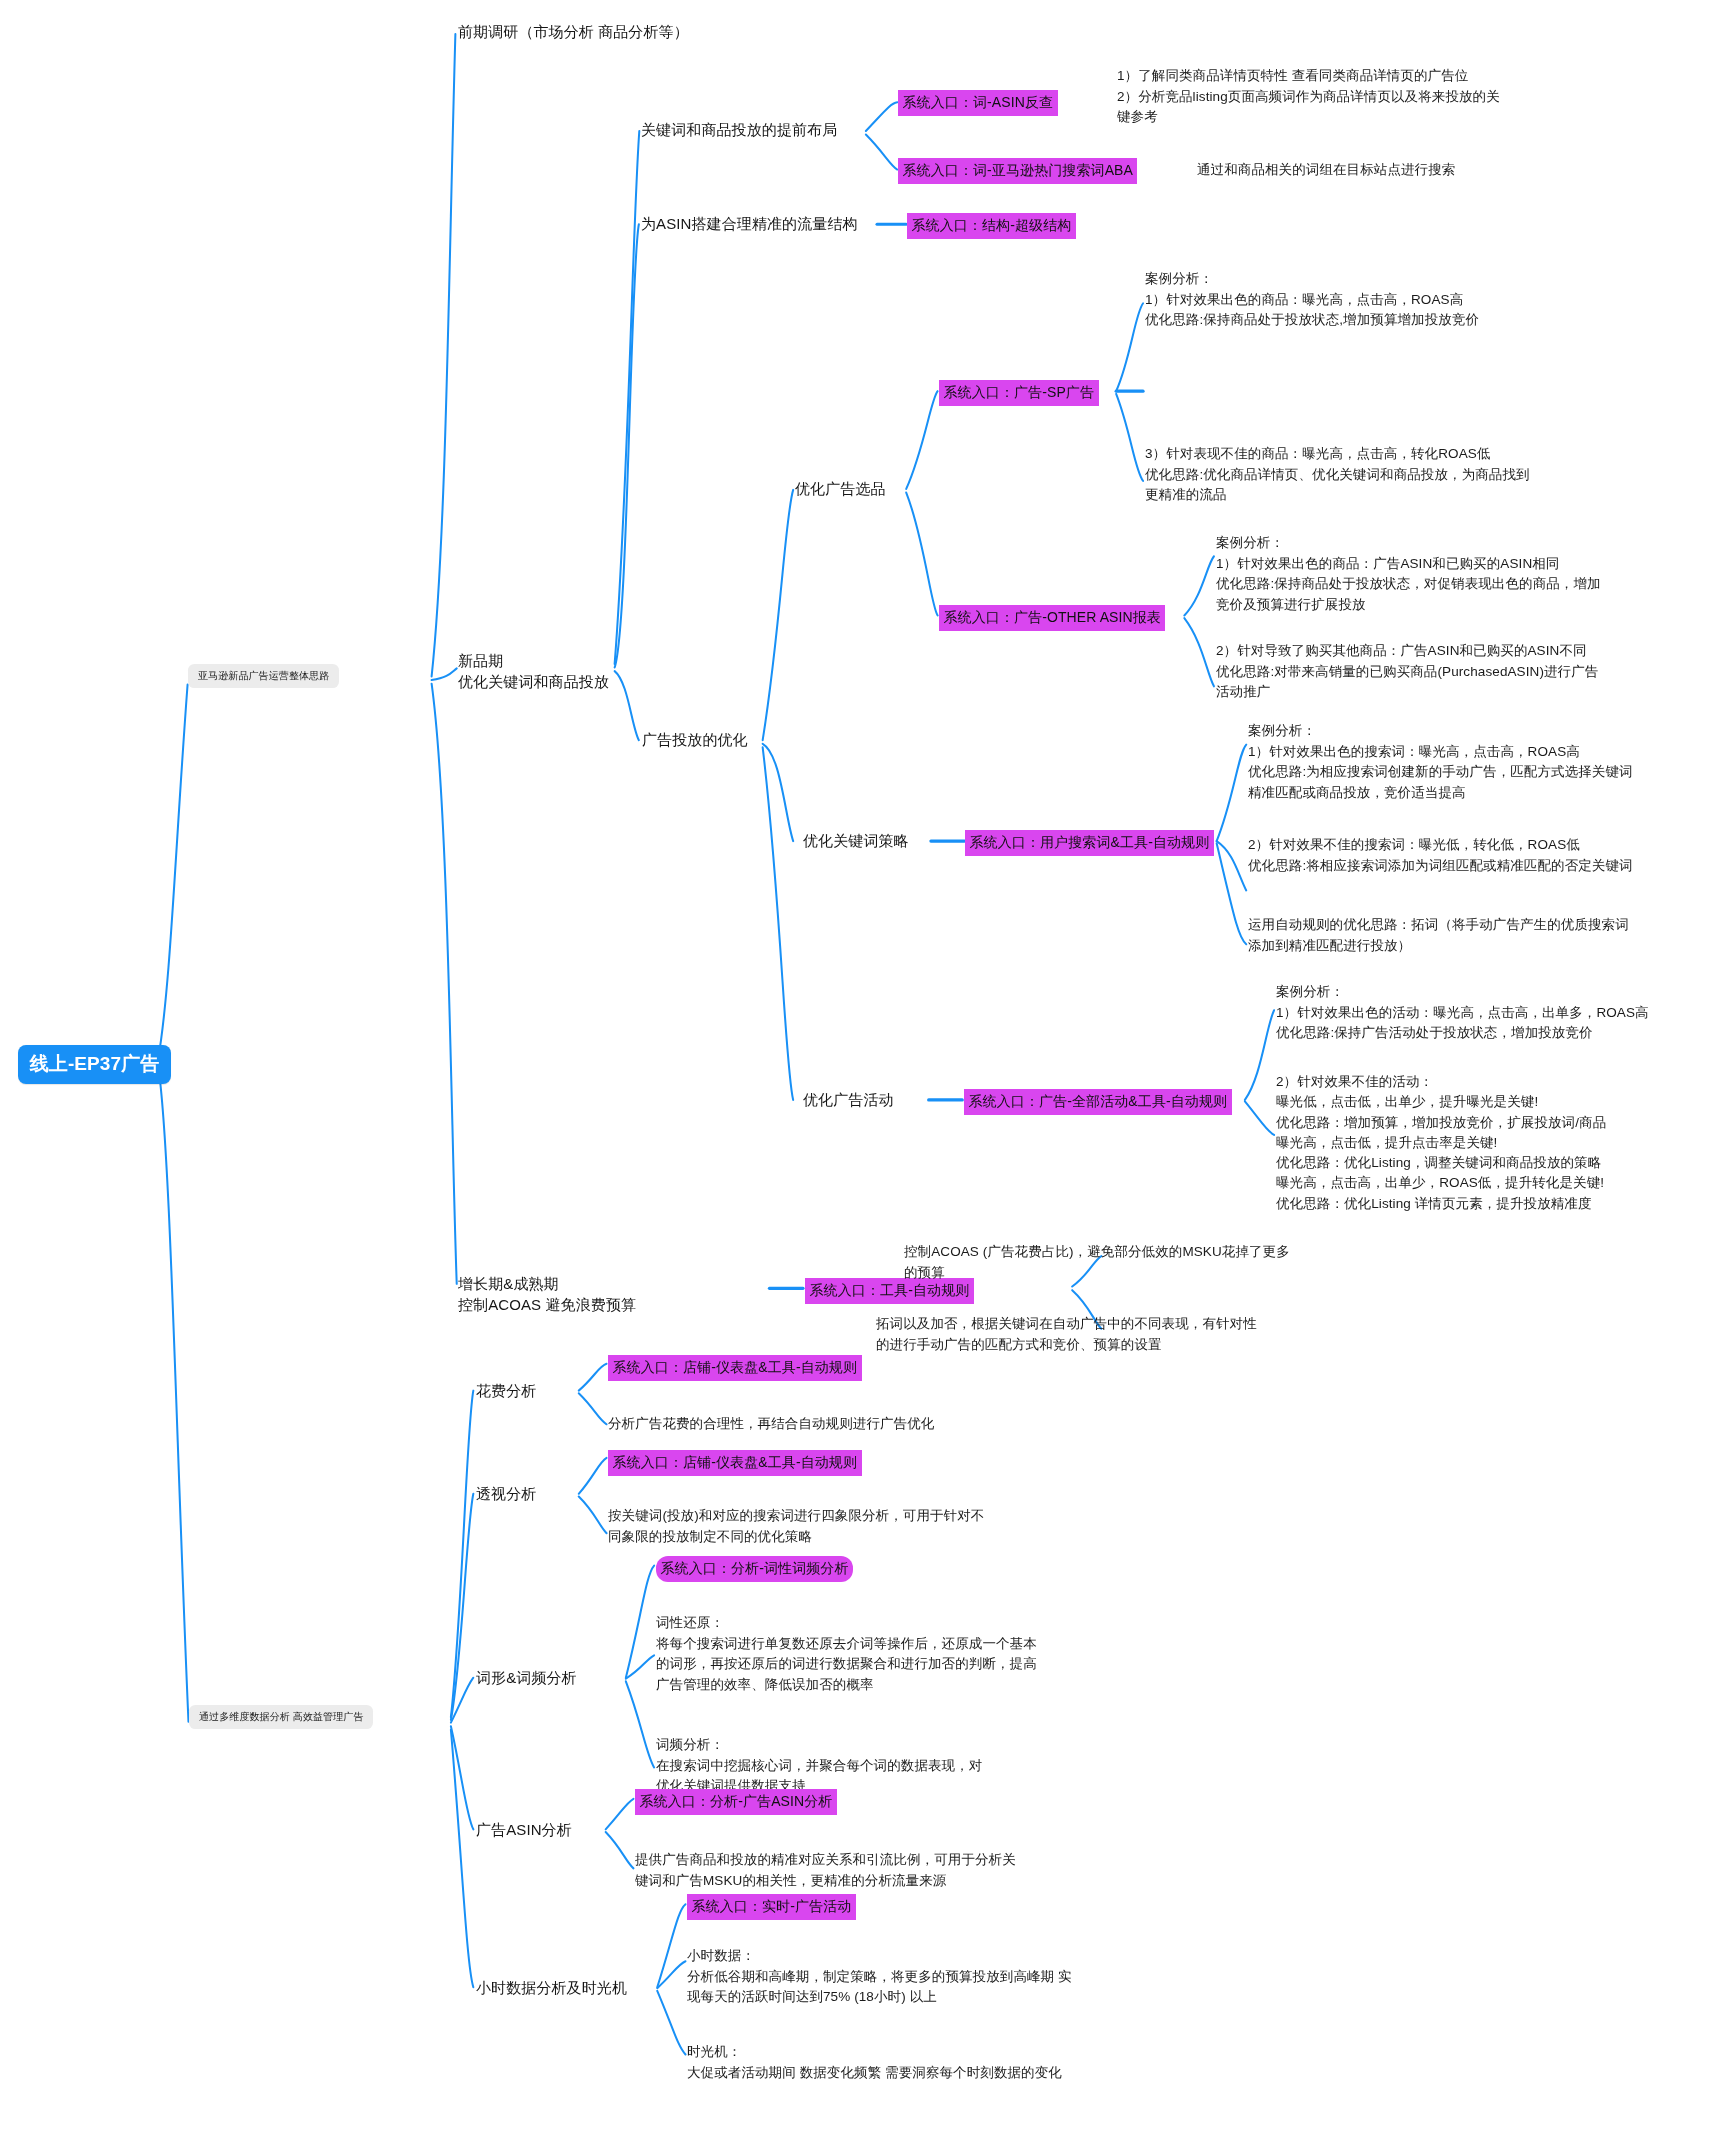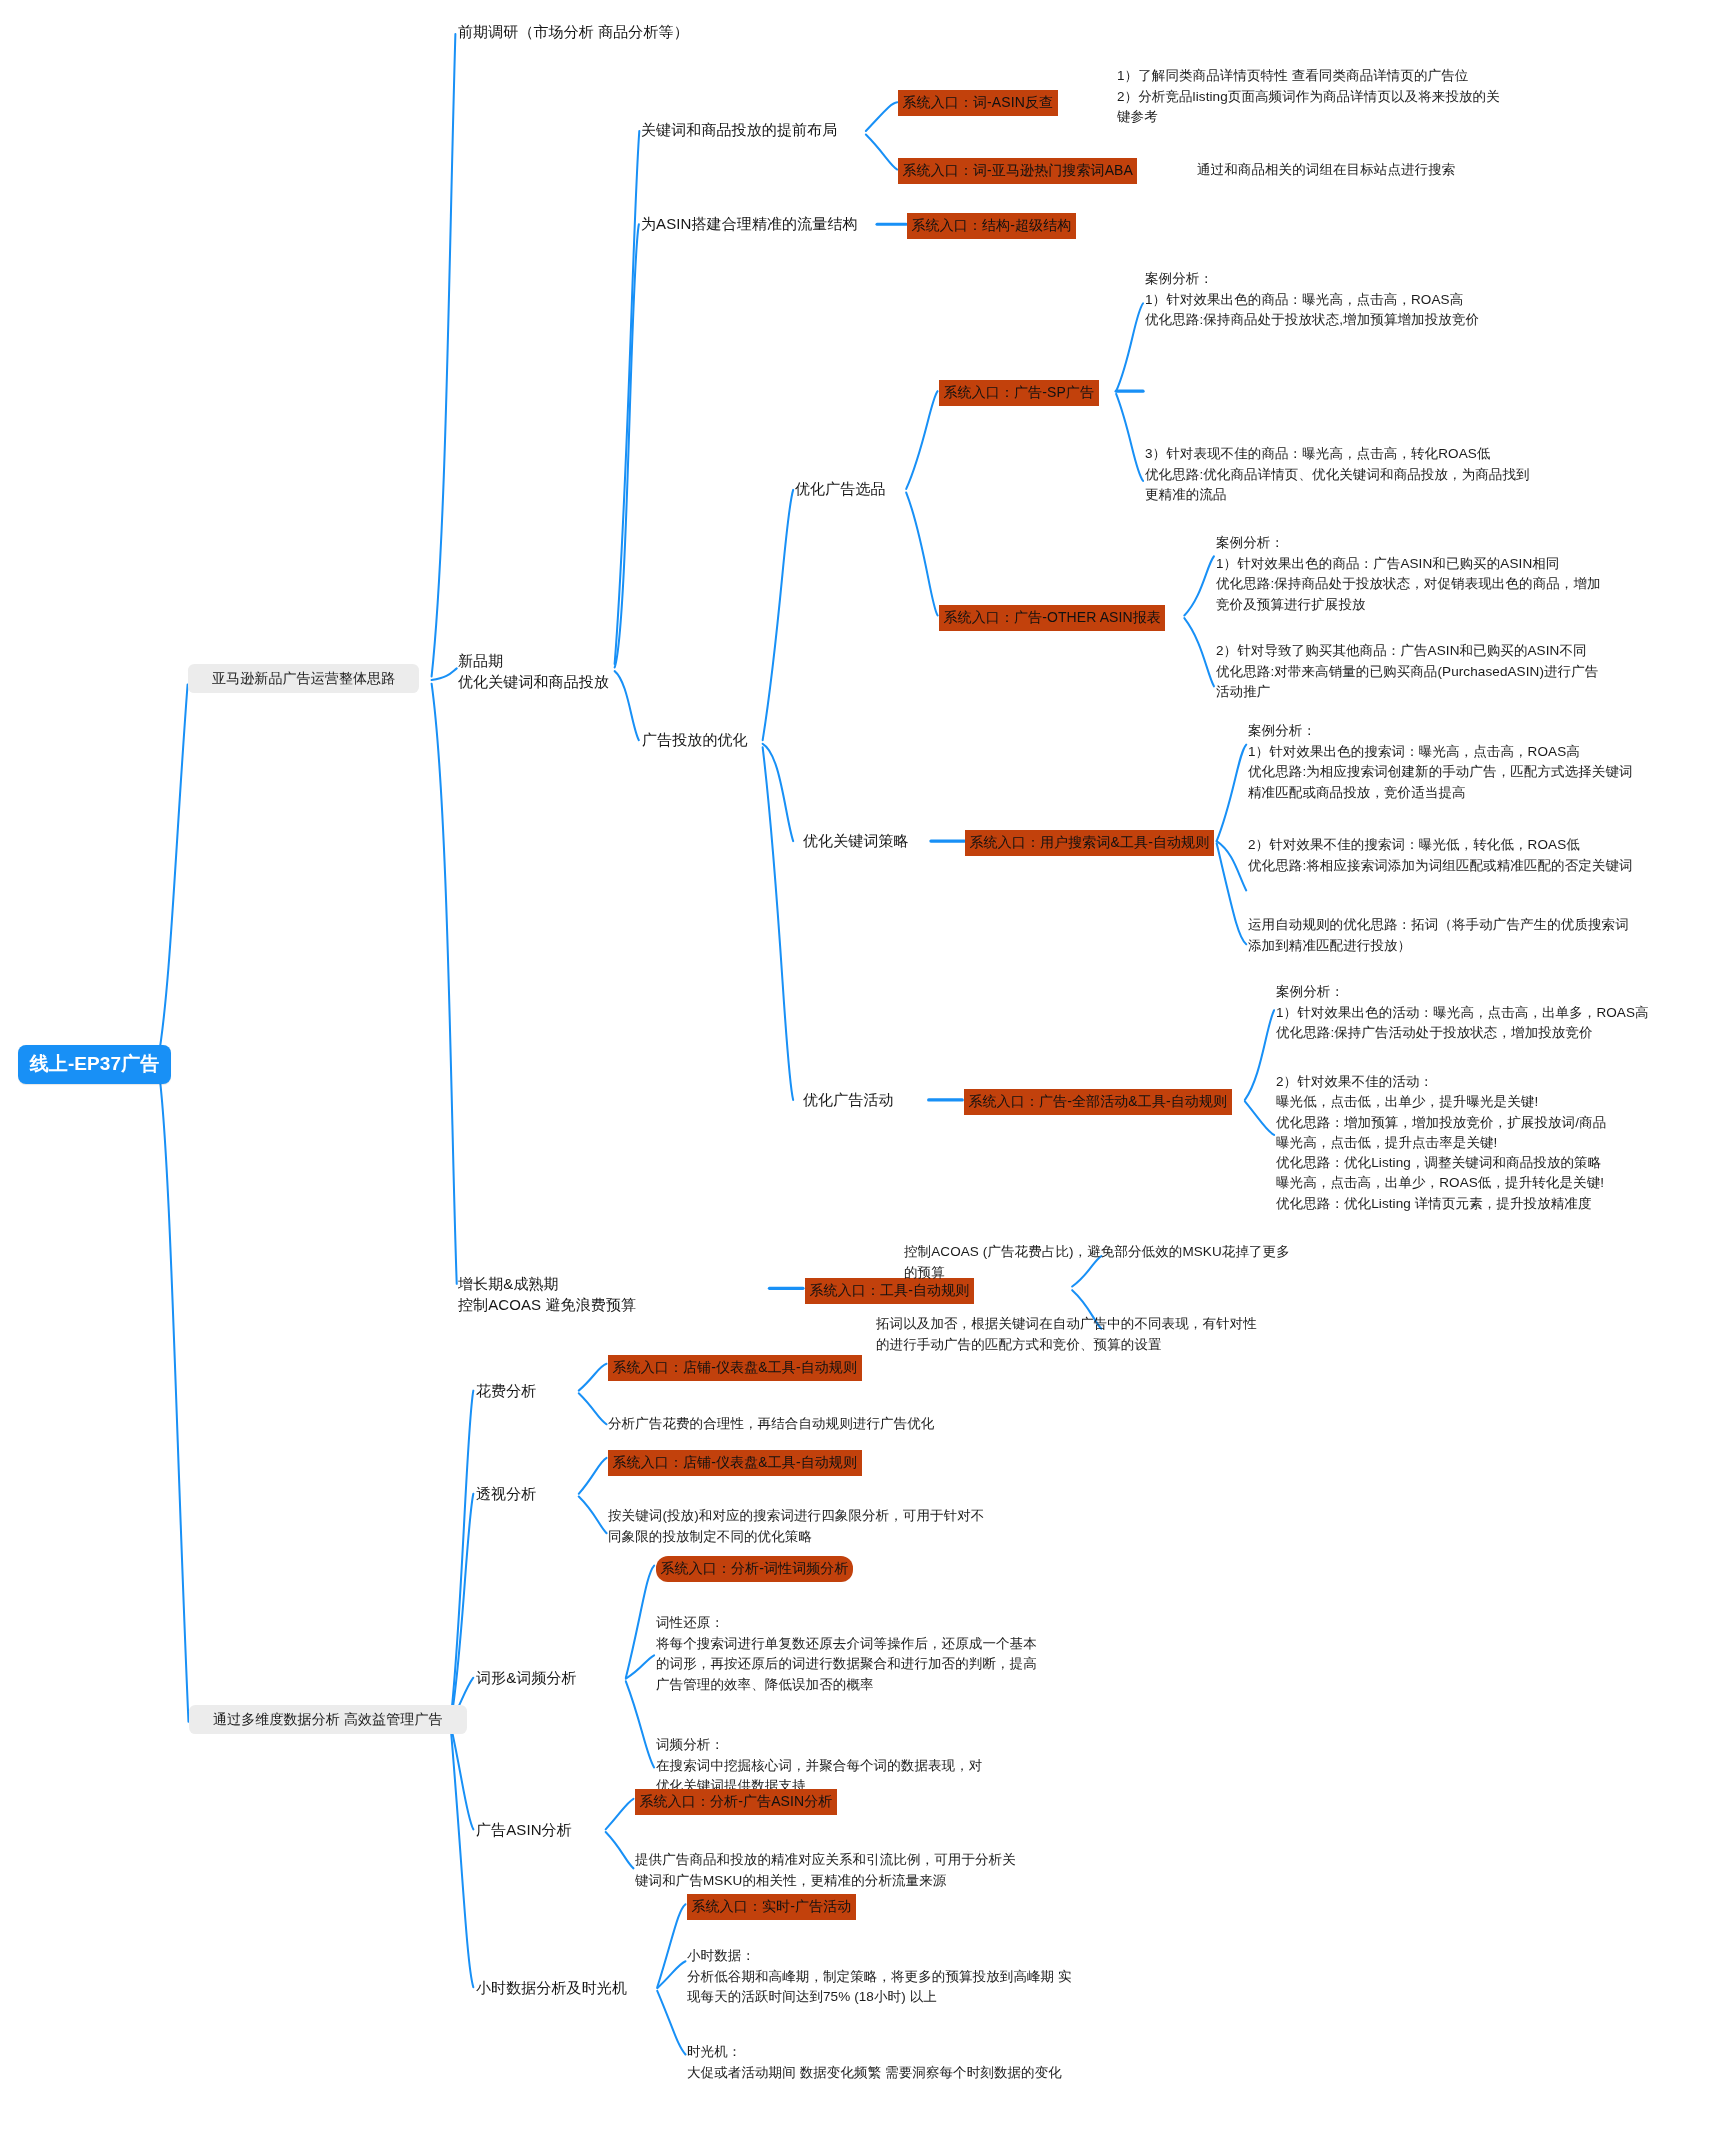--- a/index.html
+++ b/index.html
@@ -36,33 +36,33 @@
     padding:6.3px 11.7px;
     font-size:19px;
     font-weight:600;
     box-shadow:0 0.4px 0.9px rgba(0,0,0,.10);
   }
   
   .l1{
     background:#ececec;
     color:#1a1a1a;
     border-radius:6.3px;
-    padding:5px 24px;
-    font-size:14px;
+    padding:5px 10px;
+    font-size:10px;
     font-weight:400;
   }
   
   .l2{
     font-size:15px;
     color:#161616;
     font-weight:400;
   }
   
   .entry{
-    background:#c2410c;
+    background:#d946ef;
     color:#111111;
     font-size:14px;
     padding:3.1px 4.5px 3.6px 4.5px;
     font-weight:400;
     display:inline-block;
   }
   
   .detail{
     font-size:13.5px;
     color:#1b1b1b;

